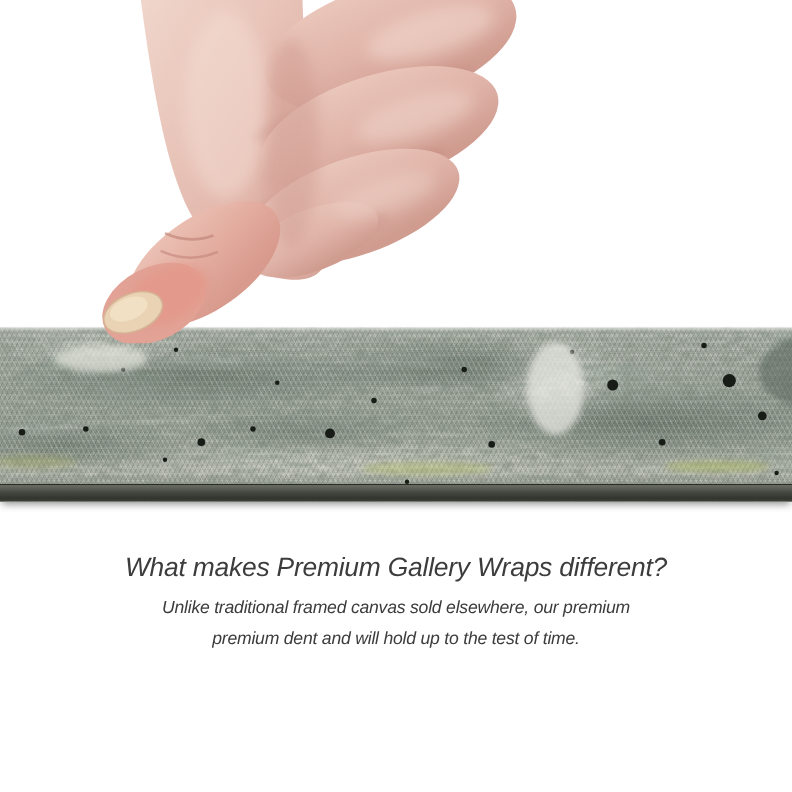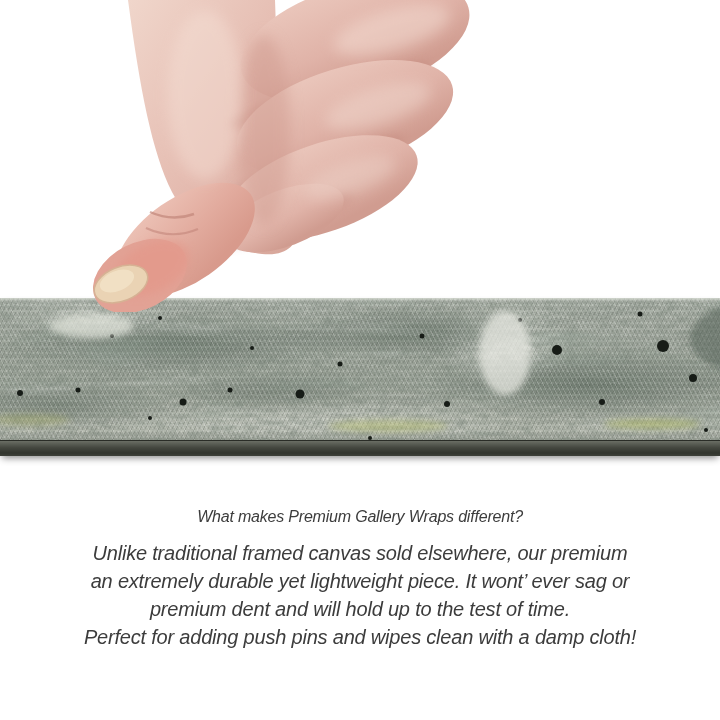--- a/index.html
+++ b/index.html
@@ -45,25 +45,25 @@
     position:absolute;left:0;right:0;top:0;height:4px;
     background:linear-gradient(rgba(222,226,218,.75),rgba(222,226,218,0));
   }
 
   
   .copy{
     position:absolute;left:0;right:0;top:502px;z-index:2;
     text-align:center;color:#3c3c3c;font-style:italic;
   }
   .copy .heading{
-    font-size:16px;line-height:30px;font-weight:normal;margin:0 0 7px 0;
+    font-size:24px;line-height:30px;font-weight:normal;margin:0 0 7px 0;
     letter-spacing:-.2px;
   }
   .copy .line{
-    font-size:20px;line-height:28px;letter-spacing:-.2px;
+    font-size:16px;line-height:28px;letter-spacing:-.2px;
   }
 </style>
 </head>
 <body>
 
 <div class="stage">
 
   <div class="canvas-strip">
     <div class="weave"></div>
     <svg class="noise-svg" width="720" height="158">
@@ -177,18 +177,16 @@
       <path d="M150,212 Q172,222 194,214" fill="none" stroke="#bf8276" stroke-width="2.4" opacity="0.65"></path>
       <path d="M146,228 Q172,240 198,229" fill="none" stroke="#bf8276" stroke-width="2.2" opacity="0.55"></path>
     </g>
 
     <ellipse cx="205" cy="95" rx="38" ry="85" fill="#f6e2d8" opacity="0.45" filter="url(#soft7)"></ellipse>
   </svg>
 
   <div class="copy">
     <h2 class="heading">What makes Premium Gallery Wraps different?</h2>
     <div class="line">Unlike traditional framed canvas sold elsewhere, our premium</div>
-    <div class="line">an extremely durable yet lightweight piece. It wont’ ever sag or</div>
     <div class="line">premium dent and will hold up to the test of time.</div>
-    <div class="line">Perfect for adding push pins and wipes clean with a damp cloth!</div>
   </div>
 
 </div>
 
 </body></html>

